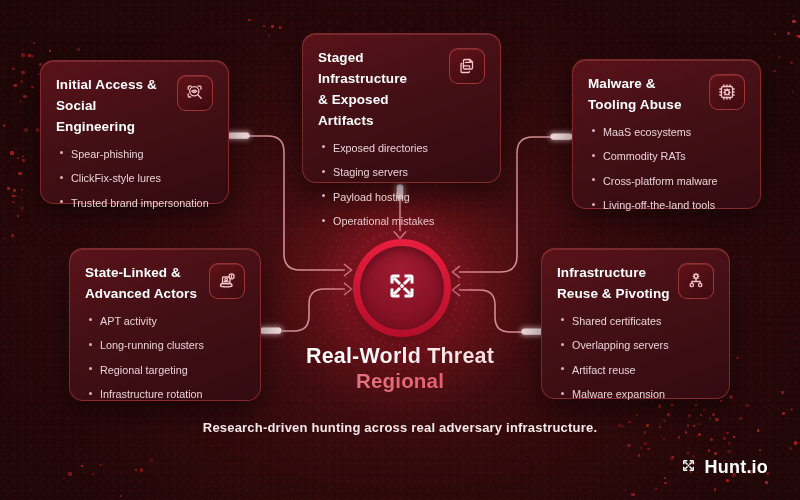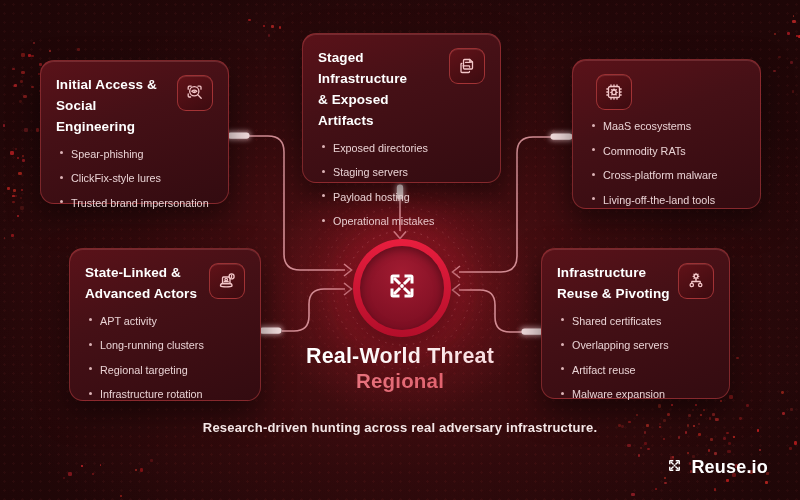--- a/index.html
+++ b/index.html
@@ -370,20 +370,22 @@
         </li>
         <li>
           <span class="bullet-dot"></span>
           <span class="bullet-text">Operational mistakes</span>
         </li>
       </ul>
   </div>
 
   <div class="card card-malware">
     <div class="card-head">
+      <div class="card-title">Malware &amp;
+Tooling Abuse</div>
       <div class="icon-tile">
         <svg width="20" height="20" viewBox="0 0 20 20">
           <rect x="4.5" y="4.5" width="11" height="11" rx="1.6"></rect>
           <path d="M7 4.5 V2.8 M10 4.5 V2.8 M13 4.5 V2.8"></path>
           <path d="M7 17.2 V15.5 M10 17.2 V15.5 M13 17.2 V15.5"></path>
           <path d="M4.5 7 H2.8 M4.5 10 H2.8 M4.5 13 H2.8"></path>
           <path d="M17.2 7 H15.5 M17.2 10 H15.5 M17.2 13 H15.5"></path>
           <circle cx="10" cy="10.4" r="2.2"></circle>
           <path d="M8.6 8.6 L7.6 7.6 M11.4 8.6 L12.4 7.6 M7.8 10.4 H6.8 M13.2 10.4 H12.2 M8.6 12 L7.8 12.9 M11.4 12 L12.2 12.9"></path>
           <path d="M9 7.6 Q10 6.9 11 7.6"></path>
@@ -511,15 +513,15 @@
           <path d="M13 13 L17 17"></path>
         <path d="M24 10 H29 Q30 10 30 11 V16"></path>
           <path d="M27 13 L23 17"></path>
         <path d="M10 24 V29 Q10 30 11 30 H16"></path>
           <path d="M13 27 L17 23"></path>
         <path d="M24 30 H29 Q30 30 30 29 V24"></path>
           <path d="M27 27 L23 23"></path>
         <circle cx="20" cy="20" r="2" fill="#fff" stroke="none"></circle>
       </svg>
     </span>
-    <span class="brand-text">Reuse.io</span>
+    <span class="brand-text">Hunt.io</span>
   </div>
 </div>
 
 </body></html>

